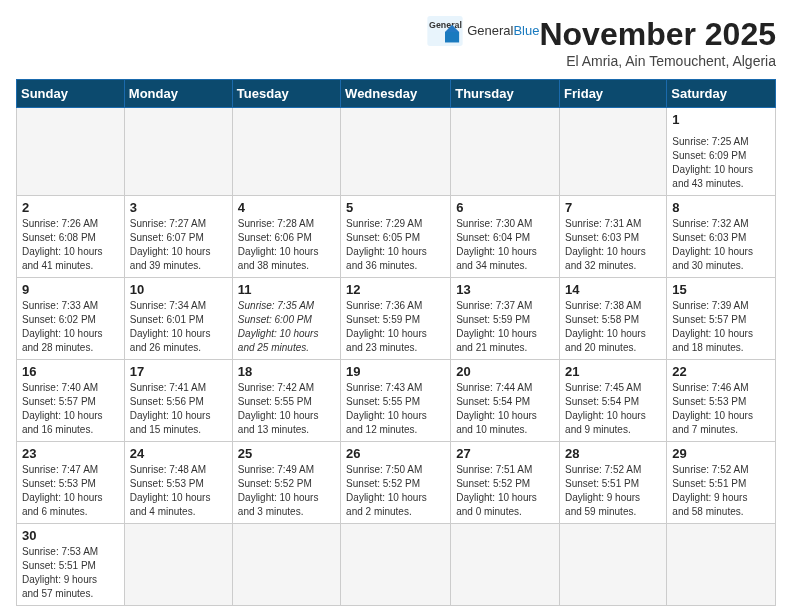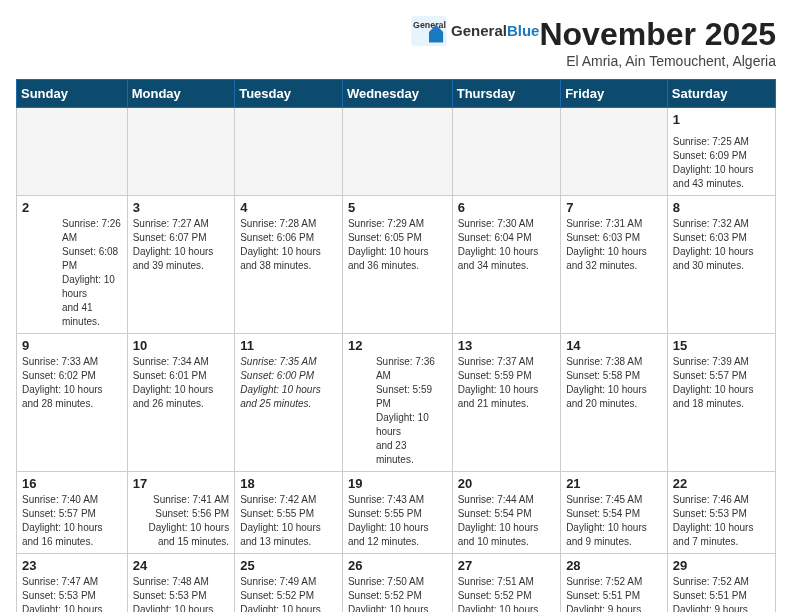--- a/index.html
+++ b/index.html
@@ -82,21 +82,21 @@
 
 <div class="header-area">
   <div class="logo">
     <svg class="logo-icon" viewBox="0 0 40 34" xmlns="http://www.w3.org/2000/svg">
       <rect x="0" y="0" width="40" height="34" rx="3" fill="#e8f4fc"></rect>
       <text x="2" y="14" font-size="10" font-weight="bold" fill="#333" font-family="Arial">General</text>
       <polygon points="20,18 36,18 36,30 20,30" fill="#1a7abf"></polygon>
       <polygon points="20,18 28,10 36,18" fill="#2278c3"></polygon>
     </svg>
     <div>
-      <div style="font-size:15px; font-weight:bold; color:#333; line-height:1.1;">
+      <div style="font-size:13px; font-weight:normal; color:#333; line-height:1.1;">
         <span>General</span><span style="color:#1a7abf">Blue</span>
       </div>
     </div>
   </div>
   <div class="title-area">
     <div class="month-year">November 2025</div>
     <div class="location">El Amria, Ain Temouchent, Algeria</div>
   </div>
 </div>
 
@@ -124,21 +124,21 @@
           <span class="day-number">1</span>
           <div class="day-info" style="white-space: pre-line; margin-top: 8px;">Sunrise: 7:25 AM
 Sunset: 6:09 PM
 Daylight: 10 hours
 and 43 minutes.</div>
         </td>
       </tr>
       <tr>
         <td>
           <span class="day-number">2</span>
-          <div class="day-info" style="white-space: pre-line; margin-left: 40px;">Sunrise: 7:26 AM
+          <div class="day-info" style="white-space: pre-line;">Sunrise: 7:26 AM
 Sunset: 6:08 PM
 Daylight: 10 hours
 and 41 minutes.</div>
         </td>
         <td>
           <span class="day-number">3</span>
           <div class="day-info" style="white-space: pre-line;">Sunrise: 7:27 AM
 Sunset: 6:07 PM
 Daylight: 10 hours
 and 39 minutes.</div>
@@ -196,21 +196,21 @@
         </td>
         <td>
           <span class="day-number">11</span>
           <div class="day-info" style="white-space: pre-line; font-style: italic;">Sunrise: 7:35 AM
 Sunset: 6:00 PM
 Daylight: 10 hours
 and 25 minutes.</div>
         </td>
         <td>
           <span class="day-number">12</span>
-          <div class="day-info" style="white-space: pre-line; margin-left: 28px;">Sunrise: 7:36 AM
+          <div class="day-info" style="white-space: pre-line;">Sunrise: 7:36 AM
 Sunset: 5:59 PM
 Daylight: 10 hours
 and 23 minutes.</div>
         </td>
         <td>
           <span class="day-number">13</span>
           <div class="day-info" style="white-space: pre-line;">Sunrise: 7:37 AM
 Sunset: 5:59 PM
 Daylight: 10 hours
 and 21 minutes.</div>
@@ -233,21 +233,21 @@
       <tr>
         <td>
           <span class="day-number">16</span>
           <div class="day-info" style="white-space: pre-line;">Sunrise: 7:40 AM
 Sunset: 5:57 PM
 Daylight: 10 hours
 and 16 minutes.</div>
         </td>
         <td>
           <span class="day-number">17</span>
-          <div class="day-info" style="white-space: pre-line; text-align: right;">Sunrise: 7:41 AM
+          <div class="day-info" style="white-space: pre-line;">Sunrise: 7:41 AM
 Sunset: 5:56 PM
 Daylight: 10 hours
 and 15 minutes.</div>
         </td>
         <td>
           <span class="day-number">18</span>
           <div class="day-info" style="white-space: pre-line;">Sunrise: 7:42 AM
 Sunset: 5:55 PM
 Daylight: 10 hours
 and 13 minutes.</div>

